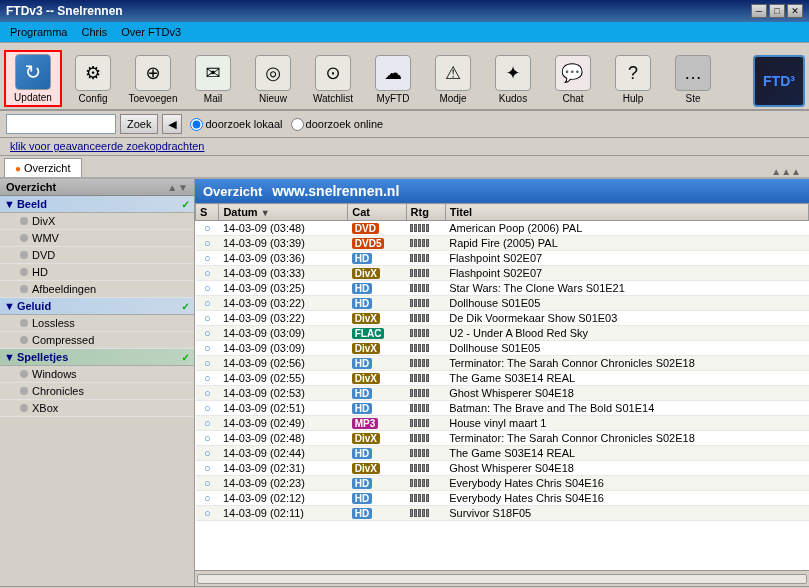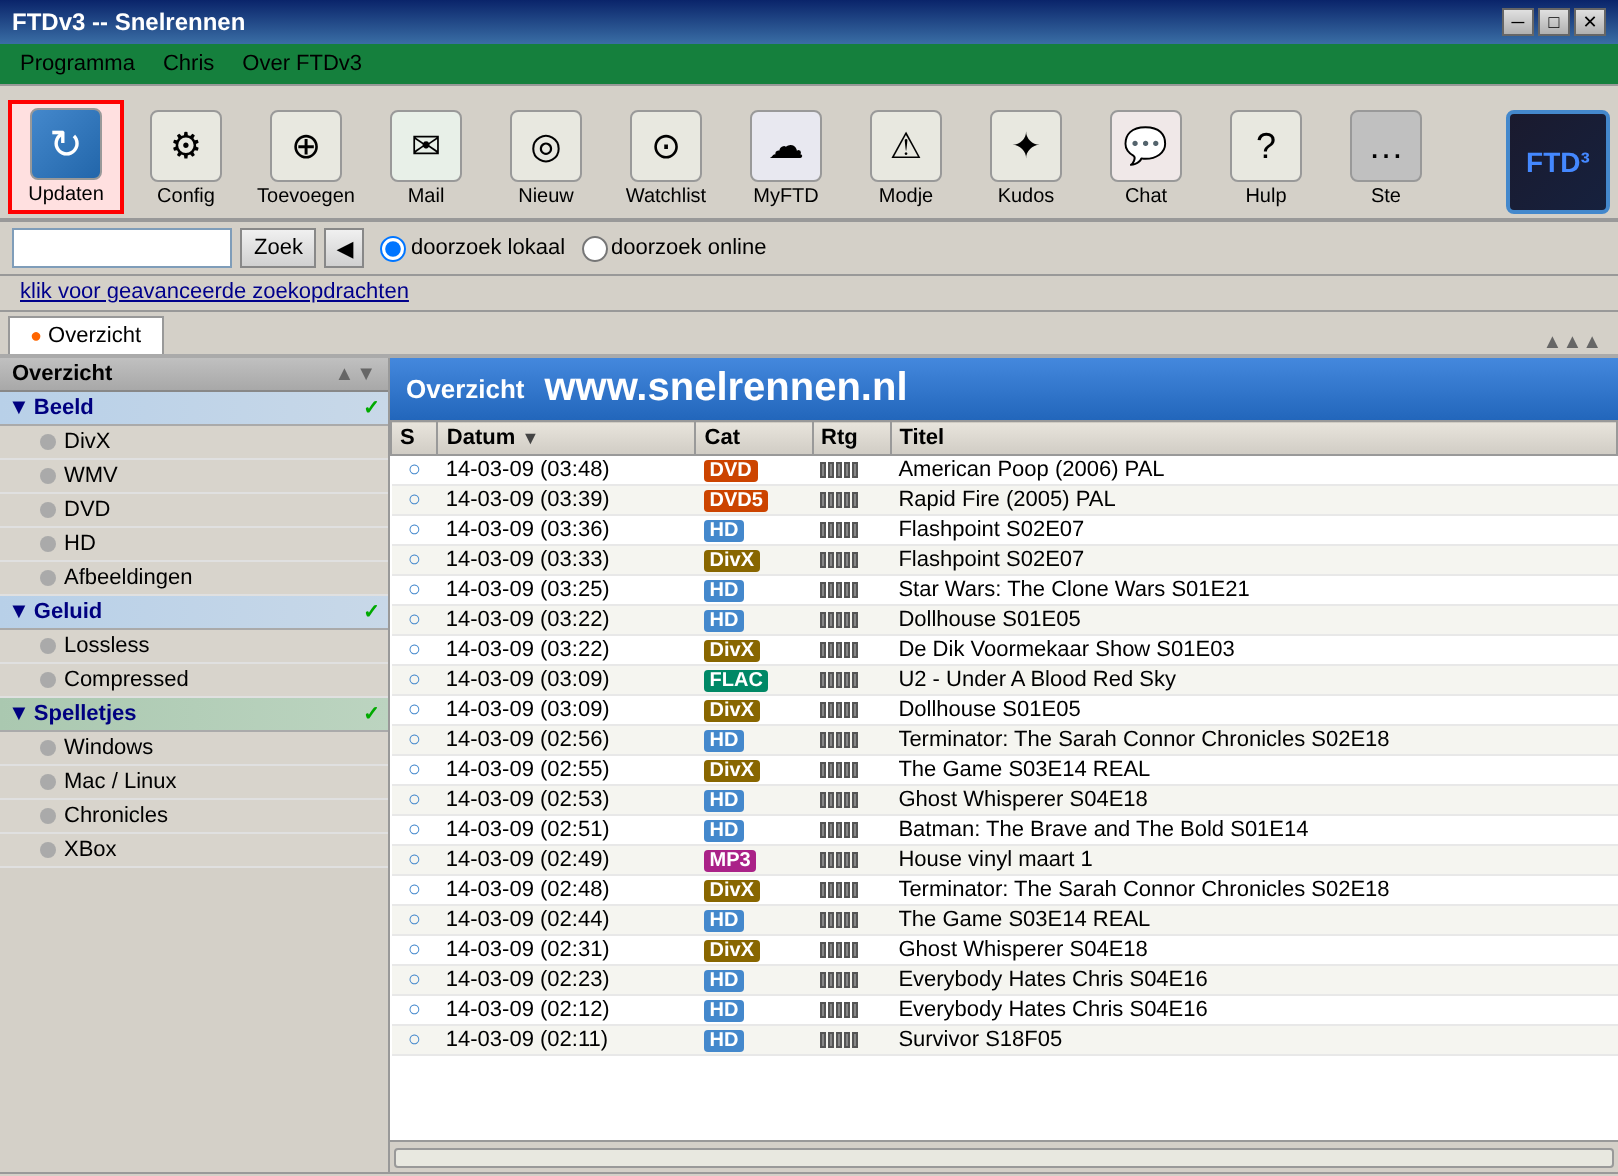--- a/index.html
+++ b/index.html
@@ -20,21 +20,21 @@
     .win-btn {
       width: 16px; height: 14px;
       background: linear-gradient(to bottom, #e0e0e0, #b0b0b0);
       border: 1px solid #666;
       display: flex; align-items: center; justify-content: center;
       font-size: 9px; cursor: pointer; color: #000;
     }
     
     
     .menu-bar {
-      background: #15803d;
+      background: #0ea5e9;
       padding: 2px 4px;
       display: flex;
       gap: 2px;
       border-bottom: 1px solid #999;
     }
     .menu-item {
       padding: 2px 6px;
       cursor: pointer;
       font-size: 11px;
     }
@@ -206,21 +206,21 @@
     
     
     .overview-header {
       background: linear-gradient(to bottom, #4488dd, #2266bb);
       padding: 4px 8px;
       display: flex;
       align-items: center;
       gap: 10px;
     }
     .overview-title { color: white; font-weight: bold; font-size: 13px; }
-    .overview-url { color: white; font-size: 20px; font-weight: bold; font-family: 'Arial', sans-serif; }
+    .overview-url { color: white; font-size: 14px; font-weight: bold; font-family: 'Arial', sans-serif; }
     
     
     .data-table { width: 100%; border-collapse: collapse; font-size: 11px; }
     .data-table thead tr { background: #d4d0c8; }
     .data-table th {
       padding: 2px 4px;
       text-align: left;
       border: 1px solid #999;
       font-weight: bold;
       font-size: 11px;
@@ -473,24 +473,20 @@
             <span>▼</span>
             <span>Spelletjes</span>
             <span class="section-check">✓</span>
           </div>
           <div class="sidebar-item">
             <span class="sidebar-item-dot"></span>
             <span>Windows</span>
           </div>
           <div class="sidebar-item">
             <span class="sidebar-item-dot"></span>
-            <span>Mac / Linux</span>
-          </div>
-          <div class="sidebar-item">
-            <span class="sidebar-item-dot"></span>
             <span>Chronicles</span>
           </div>
           <div class="sidebar-item">
             <span class="sidebar-item-dot"></span>
             <span>XBox</span>
           </div>
         </div>
       </div>
     </div>
 

